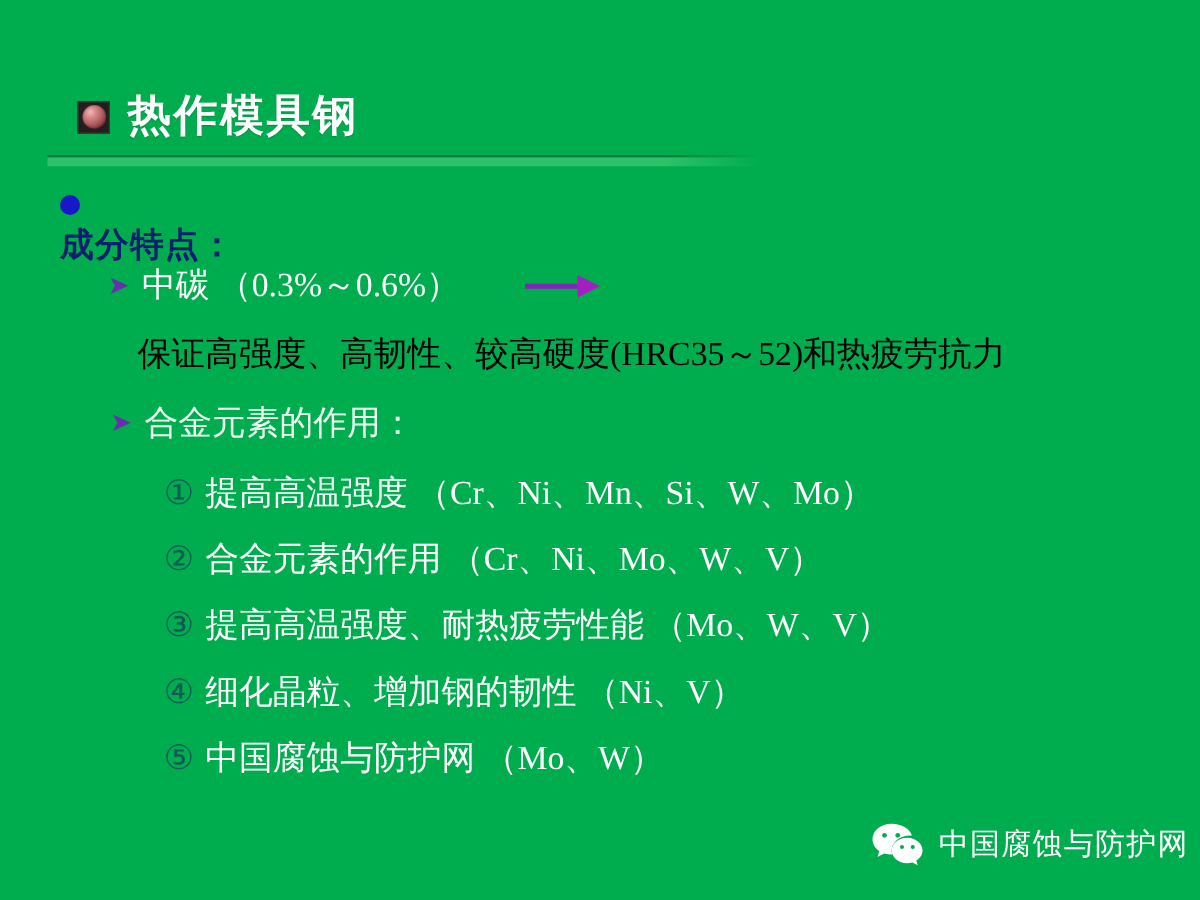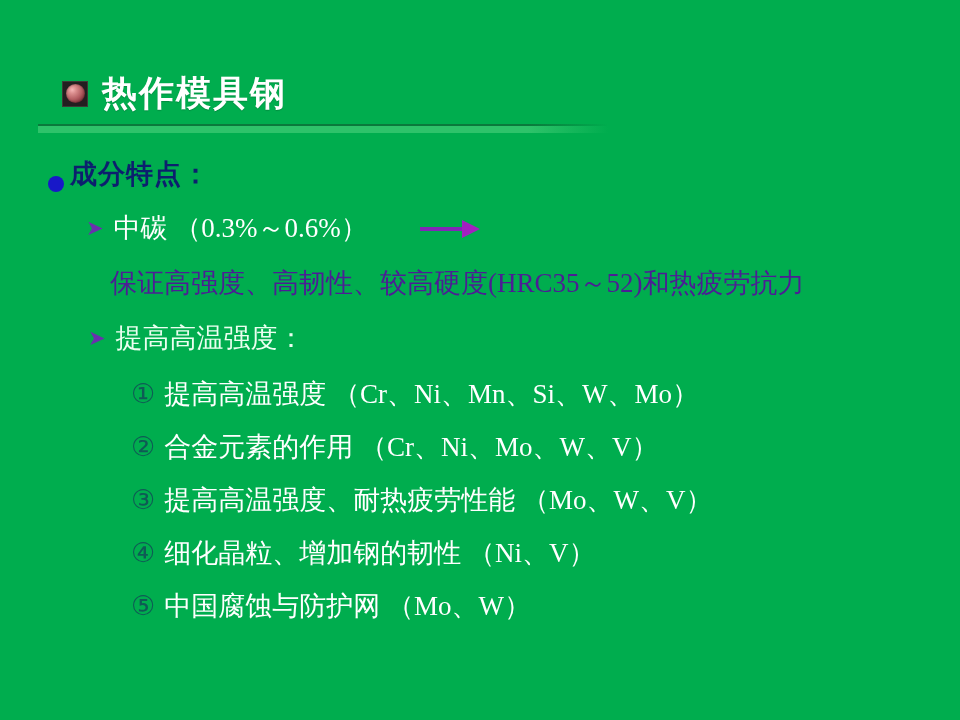--- a/index.html
+++ b/index.html
@@ -77,22 +77,23 @@
     height: 7px;
     background: linear-gradient(to right, #2ec36a 0%, #2ec36a 86%, rgba(46,195,106,0) 100%);
   }
 
   
   .lvl1 {
     position: absolute;
     left: 48px;
     top: 156px;
     display: flex;
-    align-items: flex-end;
+    align-items: flex-start;
     gap: 6px;
+    flex-direction: column;
   }
   .dot {
     width: 16px;
     height: 16px;
     border-radius: 50%;
     background: #1818c8;
     flex: 0 0 auto;
   }
   .lvl1-text {
     color: #0c1f6e;
@@ -147,21 +148,21 @@
     border-top: 9px solid transparent;
     border-bottom: 9px solid transparent;
     border-left: 18px solid #a41fc0;
   }
 
   
   .cont-line {
     position: absolute;
     left: 110px;
     top: 265px;
-    color: #4c1d95;
+    color: #000000;
     font-size: 27px;
     white-space: nowrap;
     letter-spacing: 0px;
   }
 
   
   .num-list {
     position: absolute;
     left: 131px;
     top: 376px;
@@ -236,21 +237,21 @@
 
   <div class="long-arrow">
     <span class="shaft"></span>
     <span class="head"></span>
   </div>
 
   <div class="cont-line">保证高强度、高韧性、较高硬度(HRC35～52)和热疲劳抗力</div>
 
   <div class="lvl2 lvl2-b">
     <span class="arrow-bullet">➤</span>
-    <span>提高高温强度：</span>
+    <span>合金元素的作用：</span>
   </div>
 
   <div class="num-list">
     <div class="num-item">
       <span class="num-marker">①</span>
       <span class="num-text">提高高温强度 （Cr、Ni、Mn、Si、W、Mo）</span>
     </div>
     <div class="num-item">
       <span class="num-marker">②</span>
       <span class="num-text">合金元素的作用 （Cr、Ni、Mo、W、V）</span>
@@ -262,14 +263,27 @@
     <div class="num-item">
       <span class="num-marker">④</span>
       <span class="num-text">细化晶粒、增加钢的韧性 （Ni、V）</span>
     </div>
     <div class="num-item">
       <span class="num-marker">⑤</span>
       <span class="num-text">中国腐蚀与防护网 （Mo、W）</span>
     </div>
   </div>
 
+  <div class="footer">
+    <span class="wechat-logo">
+      <svg width="44" height="38" viewBox="0 0 44 38" xmlns="http://www.w3.org/2000/svg">
+        <path d="M17 3C8.7 3 2 8.6 2 15.4c0 3.8 2.1 7.2 5.4 9.4L6 29.5l5.3-2.7c1.8.5 3.7.8 5.7.8h.8c-.3-1-.5-2-.5-3.1 0-6.7 6.6-12.1 14.7-12.1.5 0 1 0 1.5.1C32.3 7.2 25.4 3 17 3z" fill="#ffffff"></path>
+        <circle cx="11.6" cy="12.2" r="1.9" fill="#00ad4e"></circle>
+        <circle cx="22.2" cy="12.2" r="1.9" fill="#00ad4e"></circle>
+        <path d="M42 24.3c0-5.6-5.5-10.1-12.3-10.1S17.4 18.7 17.4 24.3c0 5.6 5.5 10.2 12.3 10.2 1.5 0 2.9-.2 4.2-.6l4.3 2.2-1.2-3.7c3.1-1.9 5-4.8 5-8.1z" fill="#ffffff"></path>
+        <circle cx="25.6" cy="21.6" r="1.6" fill="#00ad4e"></circle>
+        <circle cx="34.2" cy="21.6" r="1.6" fill="#00ad4e"></circle>
+      </svg>
+    </span>
+    <span class="footer-text">中国腐蚀与防护网</span>
+  </div>
 
 </div>
 
 </body></html>

